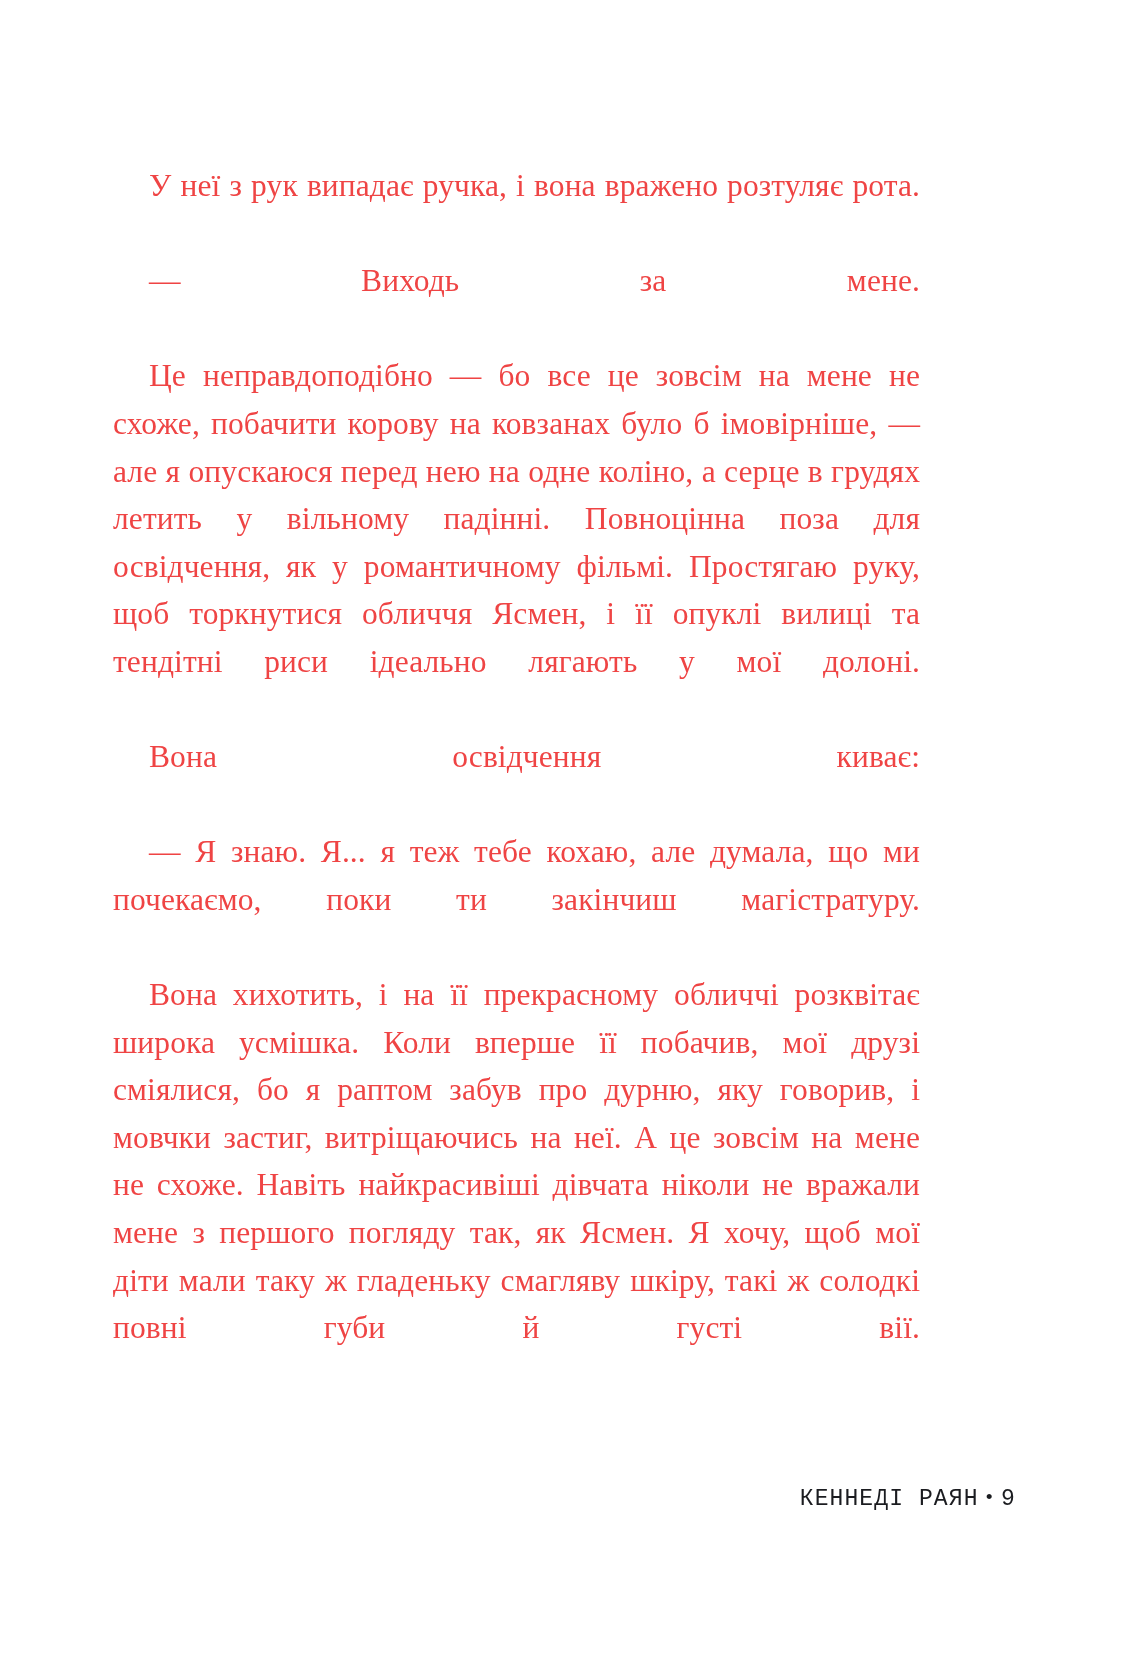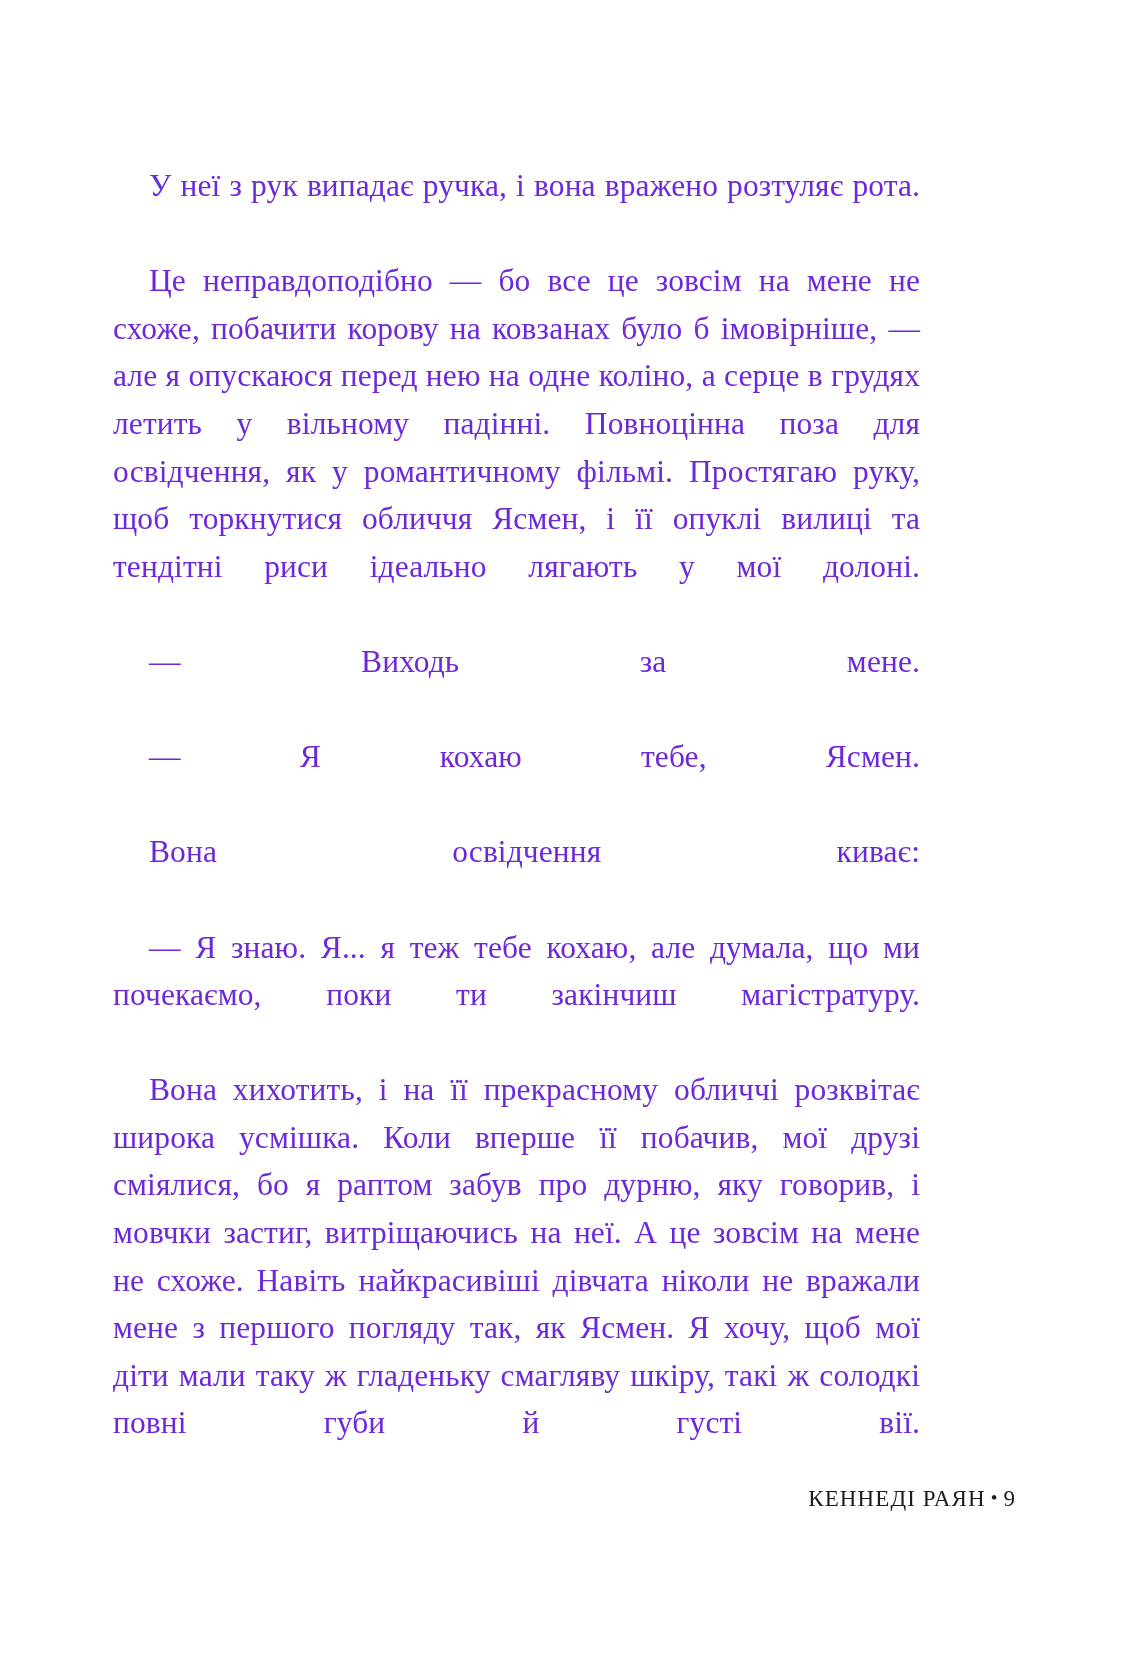--- a/index.html
+++ b/index.html
@@ -31,59 +31,58 @@
     margin: 0;
     text-align: justify;
     text-justify: inter-word;
     font-size: 31.5px;
     line-height: 47.6px;
     letter-spacing: 0.1px;
     word-spacing: 0.2px;
     text-indent: 36px;
     hyphens: manual;
     -webkit-hyphens: manual;
-    color: #6d28d9;
+    color: #ef4444;
   }
 
   
   .para::after {
     content: "";
     display: inline-block;
     width: 100%;
   }
 
   .footer {
     position: absolute;
     right: 113px;
     top: 1486px;
     width: 807px;
     text-align: right;
     font-size: 23px;
     letter-spacing: 1.1px;
     color: #1b1c20;
-    font-family: Liberation Serif, serif;
+    font-family: Liberation Mono, monospace;
   }
 
   .footer .sep {
     display: inline-block;
     padding: 0 5px;
     font-size: 19px;
     vertical-align: 2px;
   }
 </style>
 </head>
 <body>
 
 <div class="page">
 
   <div class="text-block">
     <p class="para">У неї з рук випадає ручка, і вона вражено розтуляє рота.</p>
+    <p class="para">— Виходь за мене.</p>
     <p class="para">Це неправдоподібно — бо все це зовсім на мене не схоже, побачити корову на ковзанах було б імовірніше, — але я опускаюся перед нею на одне коліно, а серце в грудях летить у вільному падінні. Повноцінна поза для освідчення, як у романтичному фільмі. Простягаю руку, щоб торкнутися обличчя Ясмен, і її опуклі вилиці та тендітні риси ідеально лягають у мої долоні.</p>
-    <p class="para">— Виходь за мене.</p>
-    <p class="para">— Я кохаю тебе, Ясмен.</p>
     <p class="para">Вона освідчення киває:</p>
     <p class="para">— Я знаю. Я... я теж тебе кохаю, але думала, що ми почекаємо, поки ти закінчиш магістратуру.</p>
     <p class="para">Вона хихотить, і на її прекрасному обличчі розквітає широка усмішка. Коли вперше її побачив, мої друзі сміялися, бо я раптом забув про дурню, яку говорив, і мовчки застиг, витріщаючись на неї. А це зовсім на мене не схоже. Навіть найкрасивіші дівчата ніколи не вражали мене з першого погляду так, як Ясмен. Я хочу, щоб мої діти мали таку ж гладеньку смагляву шкіру, такі ж солодкі повні губи й густі вії.</p>
 
   </div>
 
   <div class="footer">
     <span>КЕННЕДІ РАЯН</span><span class="sep">•</span><span>9</span>
   </div>
 

